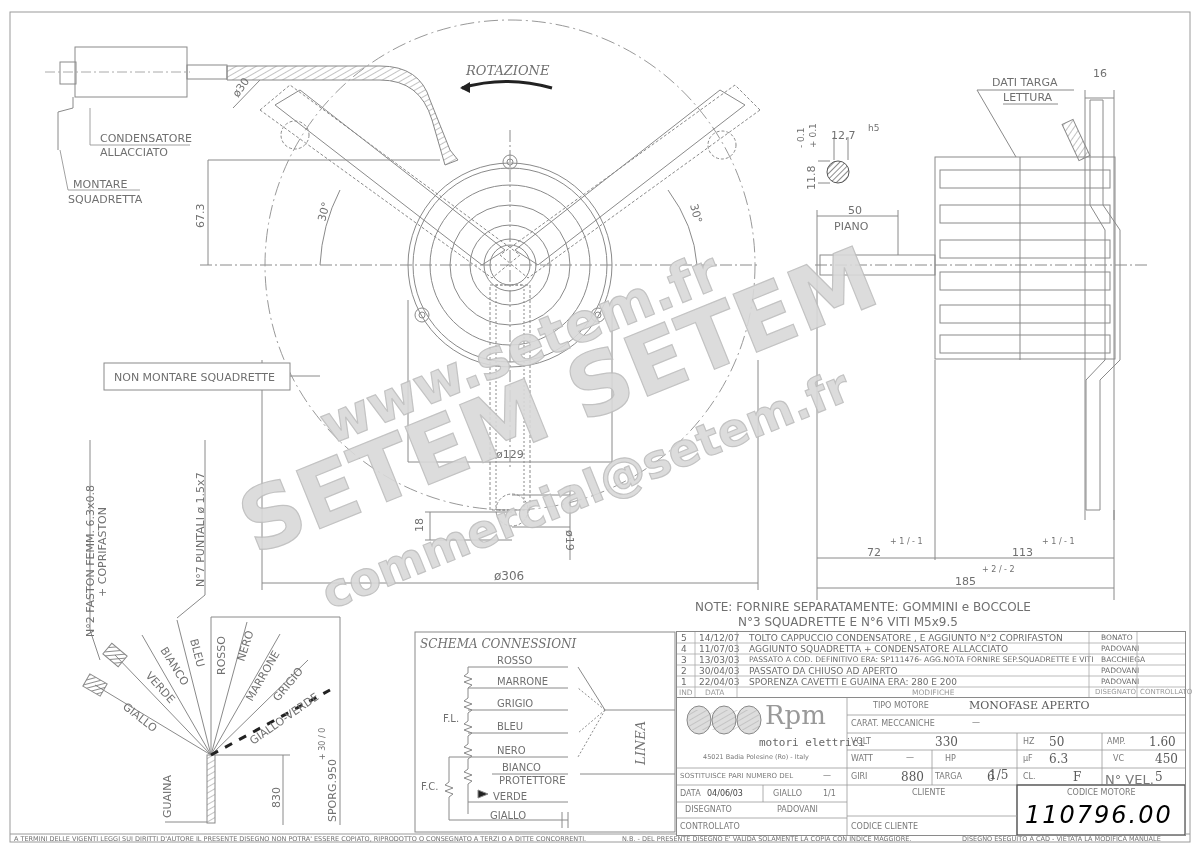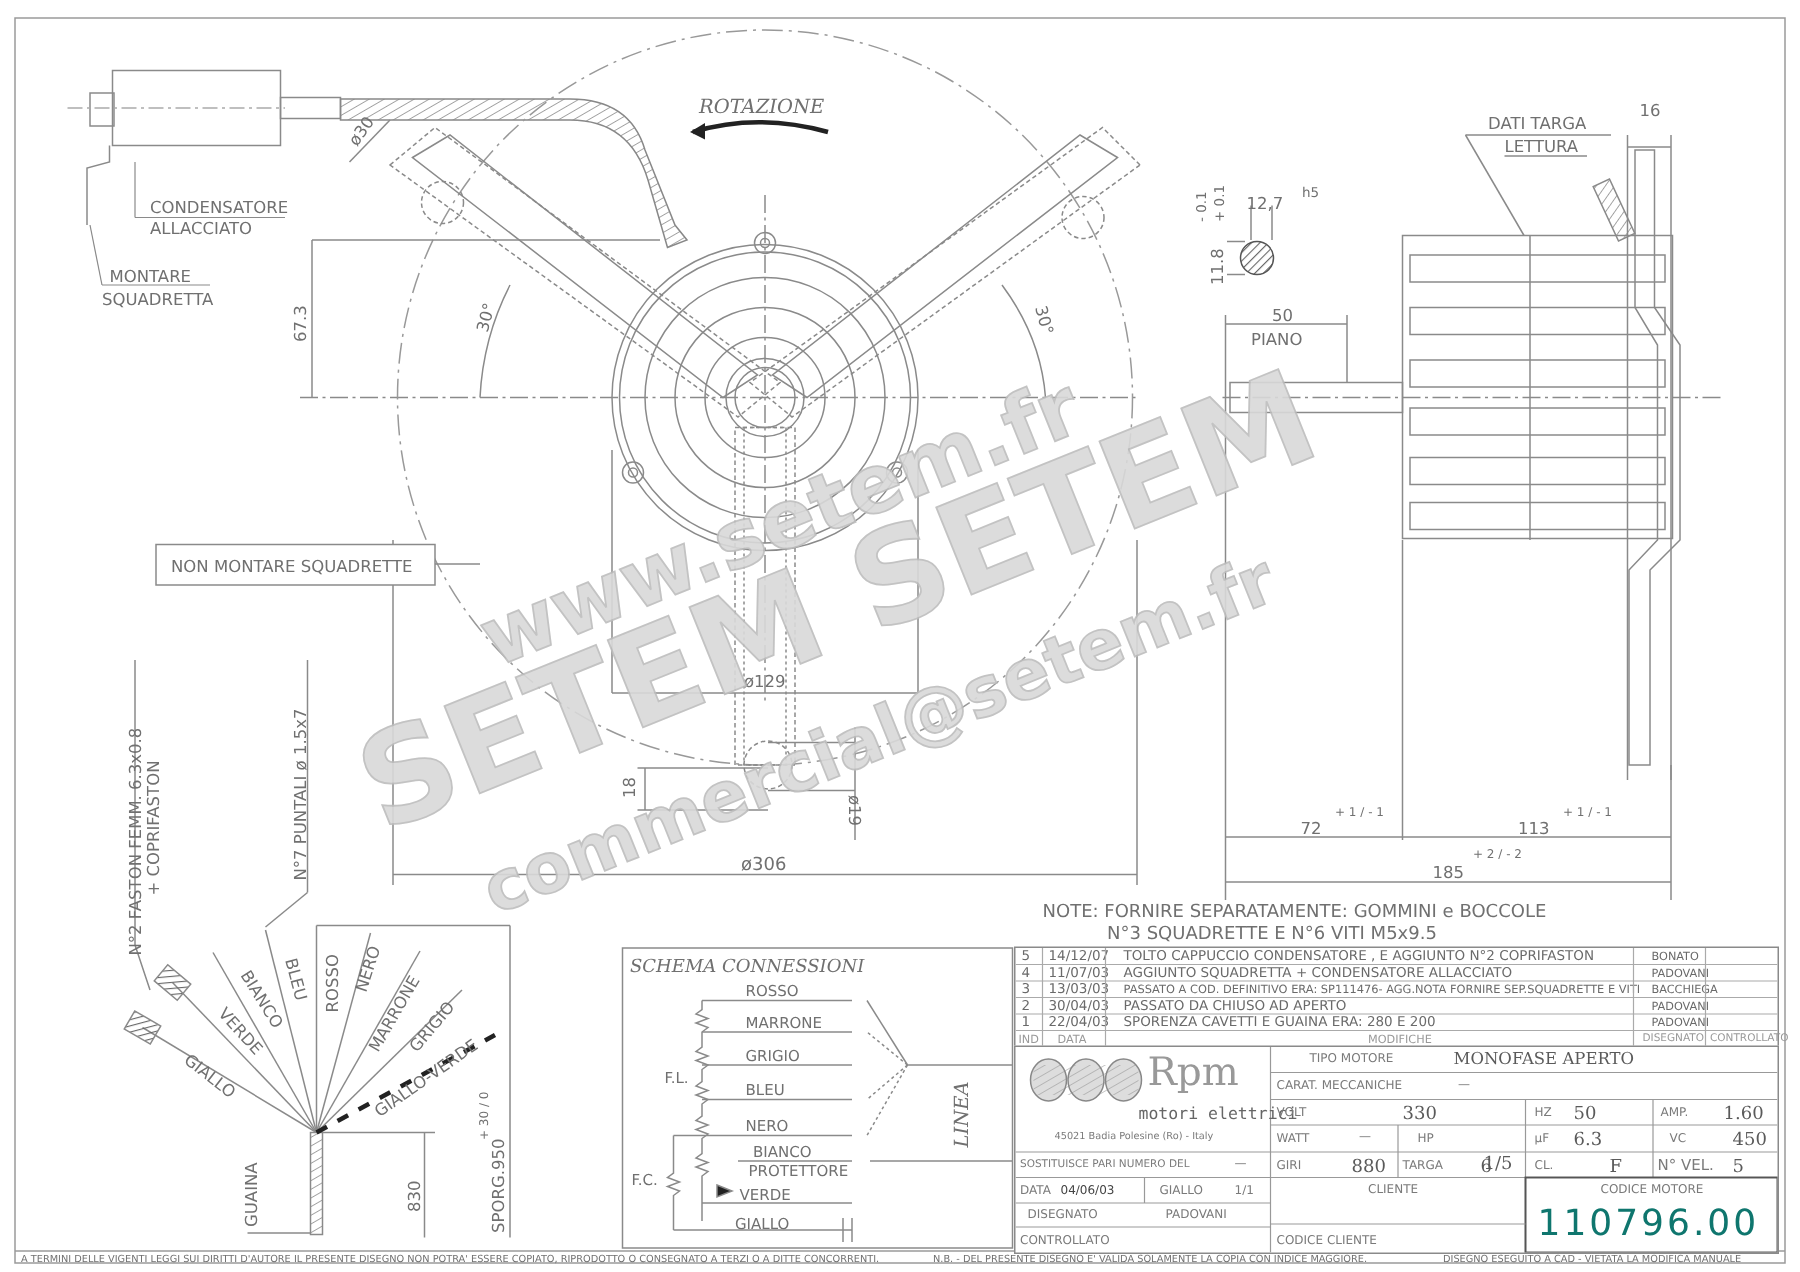--- a/index.html
+++ b/index.html
@@ -367,22 +367,22 @@
   <div class="cell val" style="left:372px;top:54px">6.3</div>
   <div class="cell" style="left:436px;top:56px;font-size:8px">VC</div>
   <div class="cell val" style="left:478px;top:54px">450</div>
 
   <div class="cell" style="left:174px;top:74px;font-size:8px">GIRI</div>
   <div class="cell val" style="left:224px;top:72px">880</div>
   <div class="cell" style="left:258px;top:74px;font-size:8px">TARGA</div>
   <div class="cell val" style="left:310px;top:72px">6</div>
   <div class="cell" style="left:346px;top:74px;font-size:8px">CL.</div>
   <div class="cell val" style="left:396px;top:72px">F</div>
-  <div class="cell" style="left:428px;top:74px;font-size:10px">N° VEL.</div>
+  <div class="cell" style="left:428px;top:74px;font-size:13px">N° VEL.</div>
   <div class="cell val" style="left:478px;top:72px">5</div>
 
   <div class="cell" style="left:235px;top:90px;font-size:8px">CLIENTE</div>
   <div class="cell" style="left:174px;top:124px;font-size:8px">CODICE CLIENTE</div>
   <div class="cell" style="left:390px;top:90px;font-size:8px">CODICE MOTORE</div>
-  <div class="cell" style="left:348px;top:103px;font-size:24px;color:#0f766e;font-family:'DejaVu Sans',sans-serif;letter-spacing:2px">110796.00</div>
+  <div class="cell" style="left:348px;top:103px;font-size:24px;color:#000000;font-family:'DejaVu Sans',sans-serif;font-style:italic;letter-spacing:2px">110796.00</div>
 </div>
 
 </div>
 
 </body></html>

